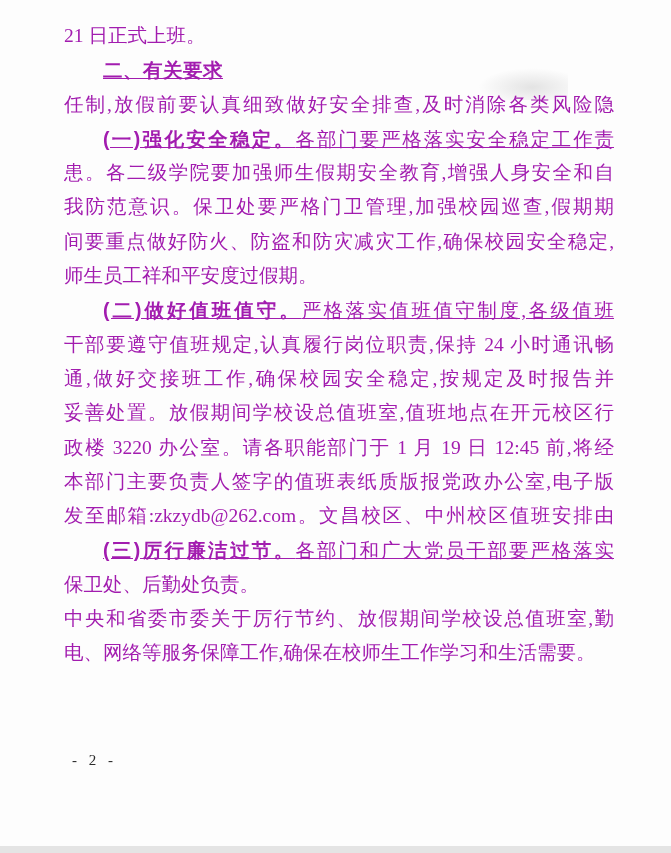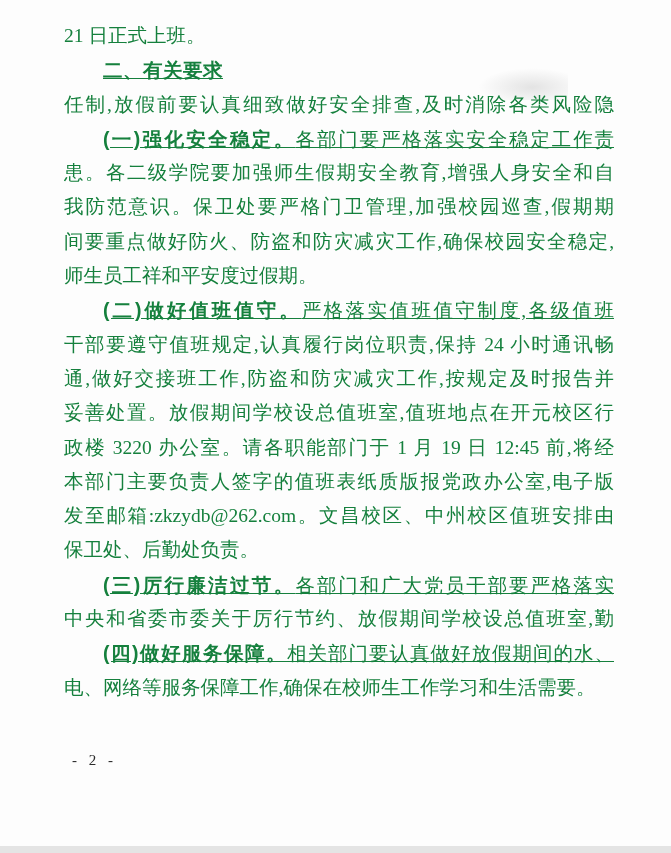--- a/index.html
+++ b/index.html
@@ -73,37 +73,36 @@
     width: 100%;
     height: 7px;
     background: #e4e4e4;
   }
 </style>
 </head>
 <body style="background: rgb(253, 253, 253);">
 
 <div class="page">
   <div class="smudge"></div>
-  <div class="doc-body" style="color: #15803d;">
+  <div class="doc-body" style="color: #a21caf;">
       <div class="line"><span class="run">21 日正式上班。</span></div>
       <div class="line indent"><span class="run bold">二、有关要求</span></div>
       <div class="line fill"><span class="run">任制,放假前要认真细致做好安全排查,及时消除各类风险隐</span></div>
       <div class="line fill indent"><span class="run bold">(一)强化安全稳定。</span><span class="run">各部门要严格落实安全稳定工作责</span></div>
       <div class="line fill"><span class="run">患。各二级学院要加强师生假期安全教育,增强人身安全和自</span></div>
       <div class="line fill"><span class="run">我防范意识。保卫处要严格门卫管理,加强校园巡查,假期期</span></div>
       <div class="line fill"><span class="run">间要重点做好防火、防盗和防灾减灾工作,确保校园安全稳定,</span></div>
       <div class="line"><span class="run">师生员工祥和平安度过假期。</span></div>
       <div class="line fill indent"><span class="run bold">(二)做好值班值守。</span><span class="run">严格落实值班值守制度,各级值班</span></div>
       <div class="line fill"><span class="run">干部要遵守值班规定,认真履行岗位职责,保持 24 小时通讯畅</span></div>
-      <div class="line fill"><span class="run">通,做好交接班工作,防盗和防灾减灾工作,按规定及时报告并</span></div>
+      <div class="line fill"><span class="run">通,做好交接班工作,确保校园安全稳定,按规定及时报告并</span></div>
       <div class="line fill"><span class="run">妥善处置。放假期间学校设总值班室,值班地点在开元校区行</span></div>
       <div class="line fill"><span class="run">政楼 3220 办公室。请各职能部门于 1 月 19 日 12:45 前,将经</span></div>
       <div class="line fill"><span class="run">本部门主要负责人签字的值班表纸质版报党政办公室,电子版</span></div>
       <div class="line fill"><span class="run">发至邮箱:zkzydb@262.com。文昌校区、中州校区值班安排由</span></div>
+      <div class="line fill indent"><span class="run bold">(三)厉行廉洁过节。</span><span class="run">各部门和广大党员干部要严格落实</span></div>
       <div class="line"><span class="run">保卫处、后勤处负责。</span></div>
-      <div class="line fill indent"><span class="run bold">(三)厉行廉洁过节。</span><span class="run">各部门和广大党员干部要严格落实</span></div>
       <div class="line fill"><span class="run">中央和省委市委关于厉行节约、放假期间学校设总值班室,勤</span></div>
-      <div class="line fill indent"><span class="run bold">(四)做好服务保障。</span><span class="run">相关部门要认真做好放假期间的水、</span></div>
       <div class="line"><span class="run">电、网络等服务保障工作,确保在校师生工作学习和生活需要。</span></div>
     </div>
   <div class="page-number">- 2 -</div>
   <div class="bottom-strip" style="background: rgb(228, 228, 228);"></div>
 </div>
 
 </body></html>

